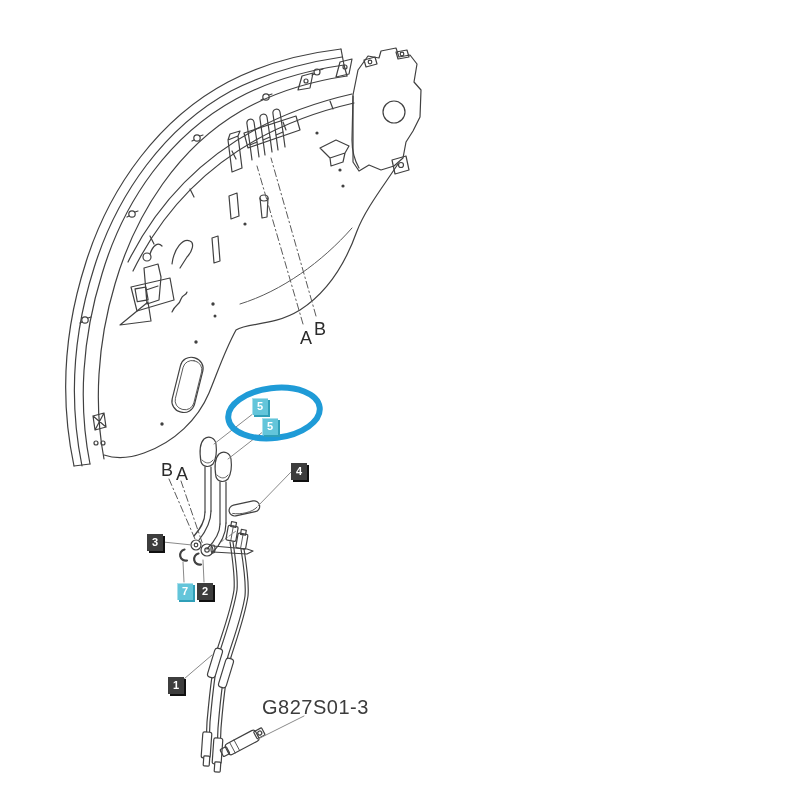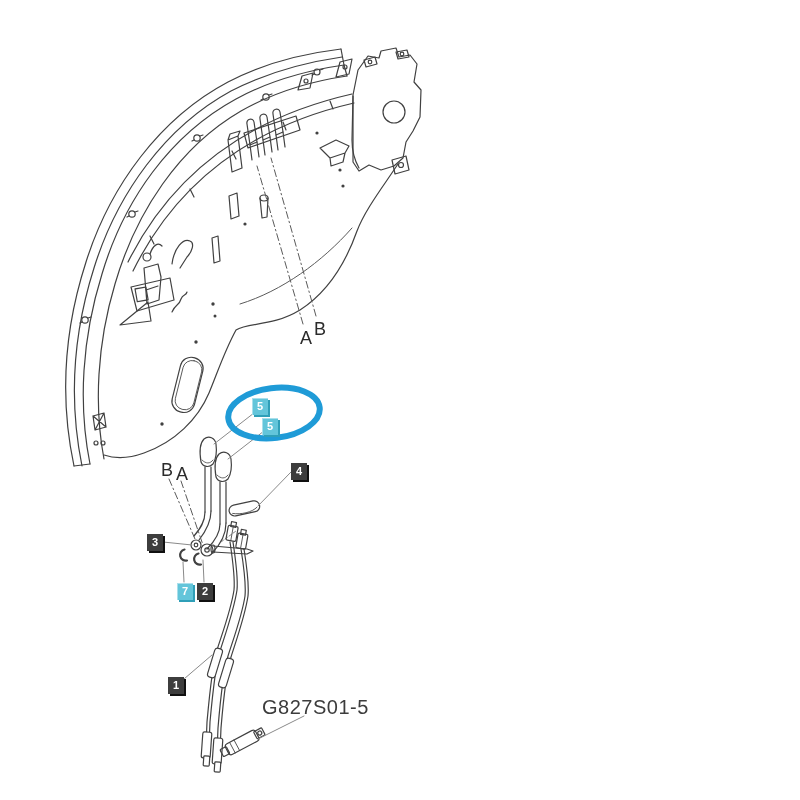--- a/index.html
+++ b/index.html
@@ -239,15 +239,15 @@
   </div>
   <div class="callout standard" style="left:168px; top:677px;">
     <span>1</span>
   </div>
 
   <div class="ref-letter" style="left:300px; top:329px;">A</div>
   <div class="ref-letter" style="left:314px; top:320px;">B</div>
   <div class="ref-letter" style="left:161px; top:461px;">B</div>
   <div class="ref-letter" style="left:176px; top:465px;">A</div>
 
-  <div class="part-number">G827S01-5</div>
+  <div class="part-number">G827S01-3</div>
 
 </div>
 
 </body></html>

